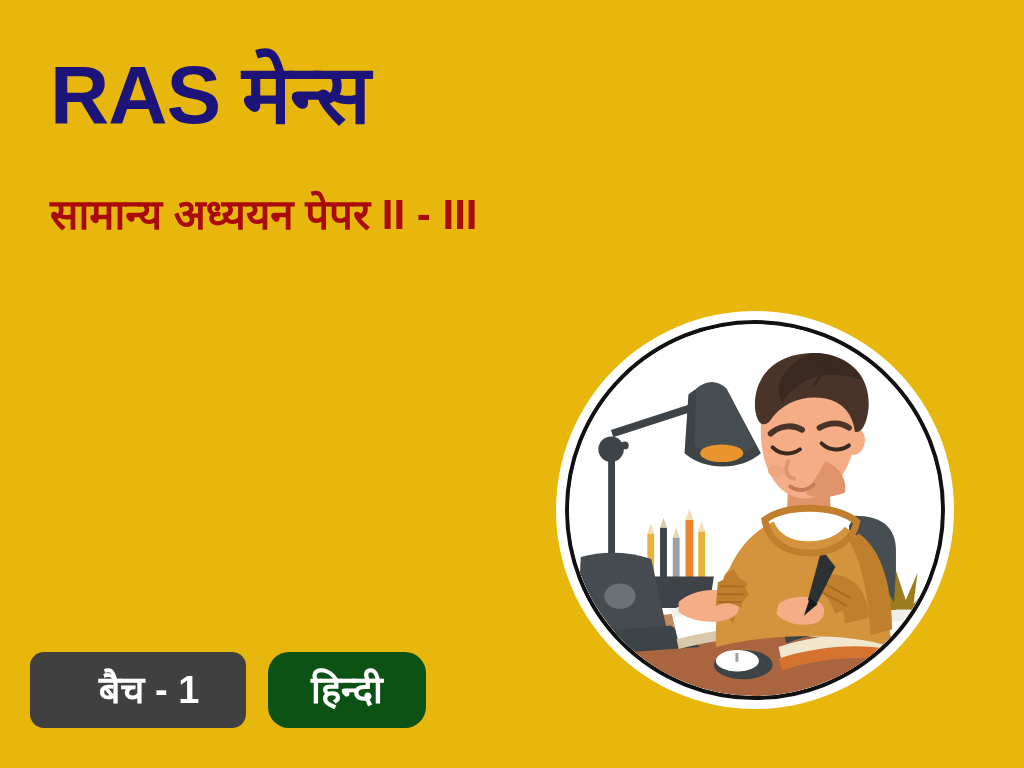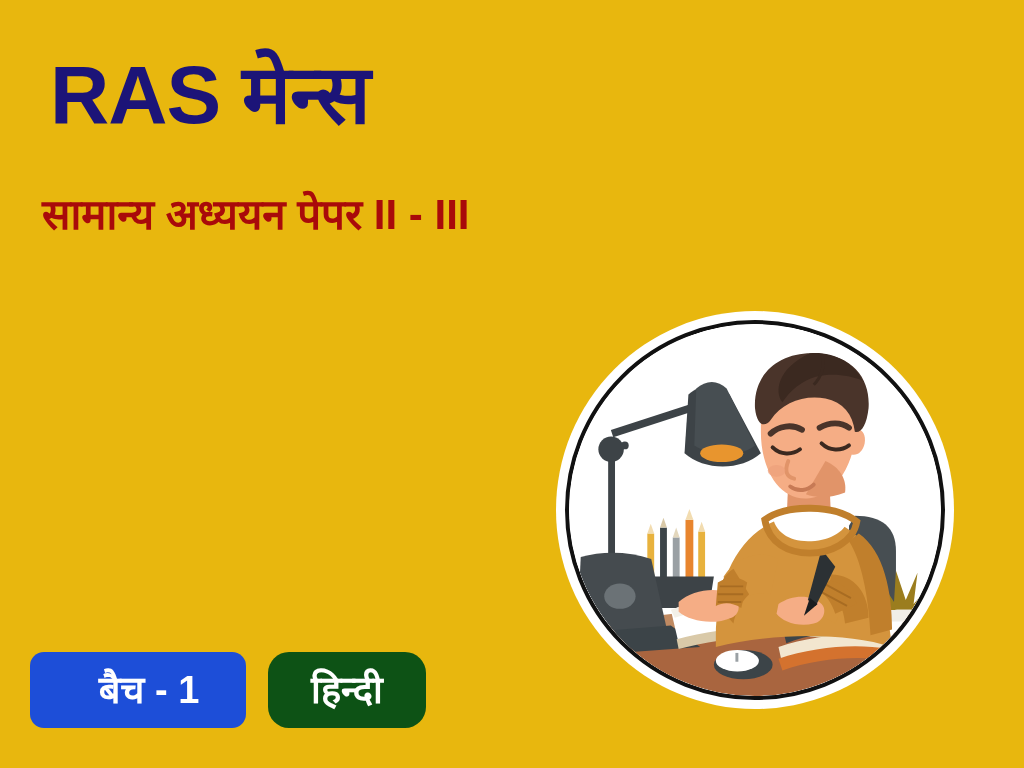--- a/index.html
+++ b/index.html
@@ -22,21 +22,21 @@
     left:50px; top:52px;
     font-size:82px;
     font-weight:700;
     color:#1c1478;
     letter-spacing:-1px;
     line-height:1.05;
     white-space:nowrap;
   }
   .subtitle {
     position:absolute;
-    left:42px; top:192px;
+    left:50px; top:192px;
     font-size:42px;
     font-weight:700;
     color:#a90a0a;
     line-height:1.1;
     white-space:nowrap;
   }
 
   
   .badges {
     position:absolute;
@@ -50,21 +50,21 @@
     align-items:center;
     justify-content:center;
     height:76px;
     border-radius:14px;
     color:#ffffff;
     font-size:38px;
     font-weight:700;
     line-height:1;
     padding:0 26px;
   }
-  .badge-batch { background:#1d4ed8; min-width:216px;padding-left:48px; }
+  .badge-batch { background:#404040; min-width:216px;padding-left:48px; }
   .badge-lang  { background:#0d5215; min-width:158px;border-radius:21px; }
 
   
   .illus-wrap {
     position:absolute;
     left:556px; top:311px;
     width:398px; height:398px;
   }
   .ring-white {
     position:absolute; inset:0;

